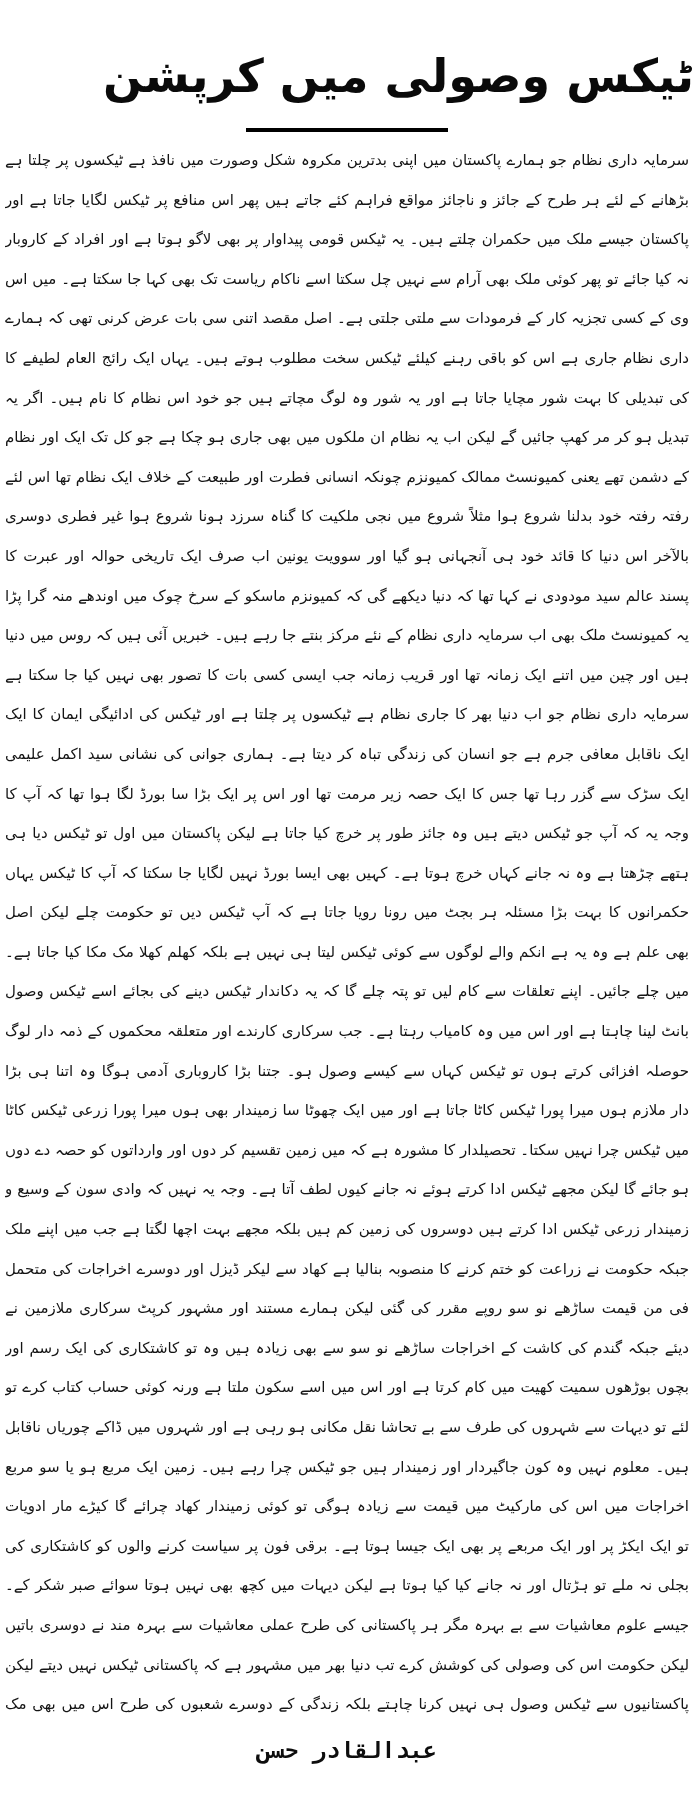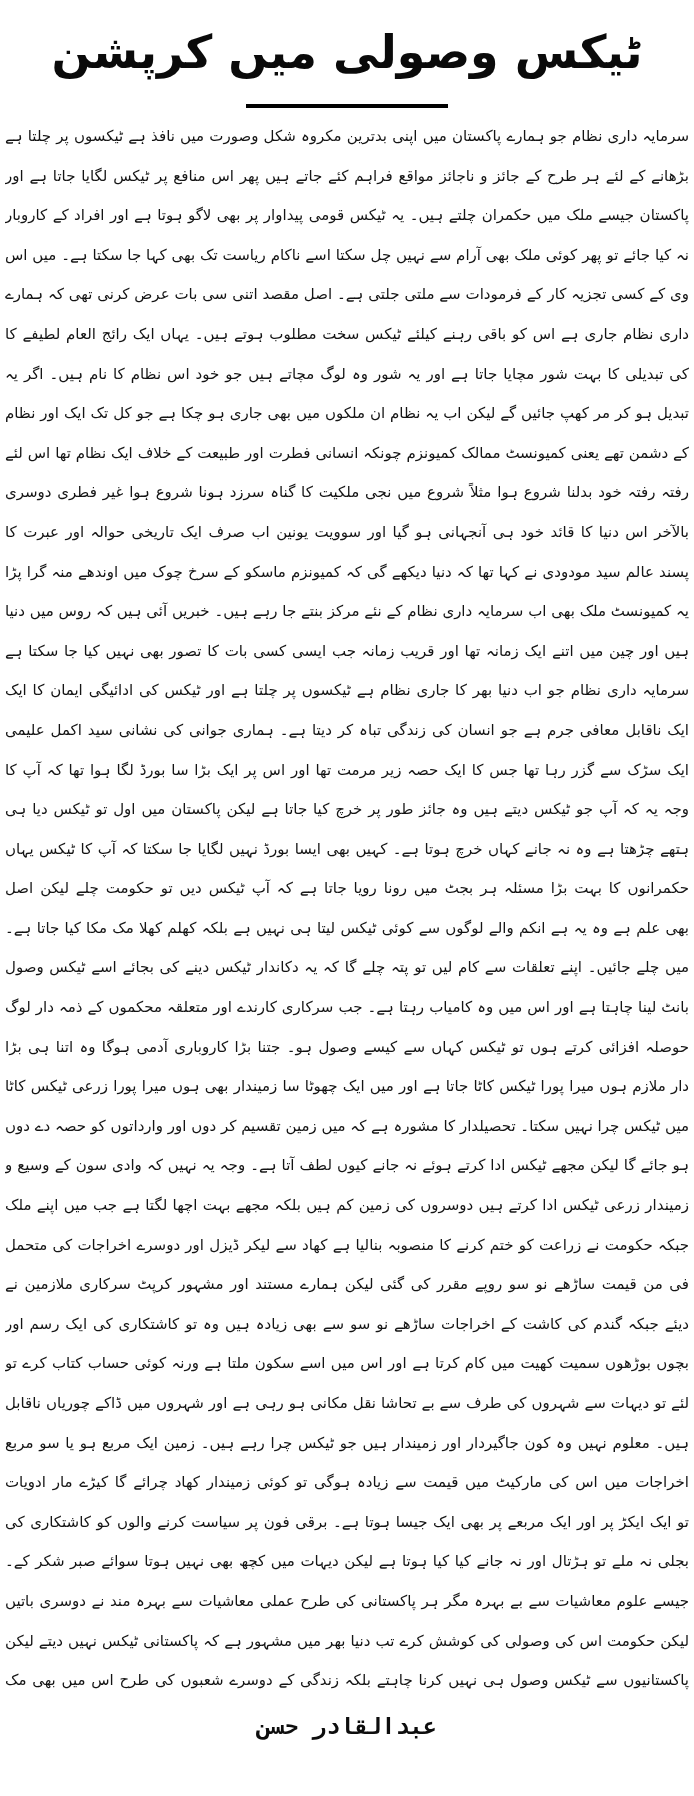--- a/index.html
+++ b/index.html
@@ -11,22 +11,22 @@
     position: relative;
     width: 694px;
     height: 1796px;
     margin: 0 auto;
     background: #ffffff;
     color: #111111;
     font-family: "DejaVu Sans", sans-serif;
     overflow: hidden;
   }
   .masthead {
-    text-align: center;
     padding-top: 2px;
+    margin-top: 24px;
   }
   .title {
     margin: 0;
     direction: rtl;
     font-size: 46px;
     font-weight: bold;
     line-height: 100px;
     height: 100px;
     color: #0a0a0a;
     letter-spacing: 1px;

